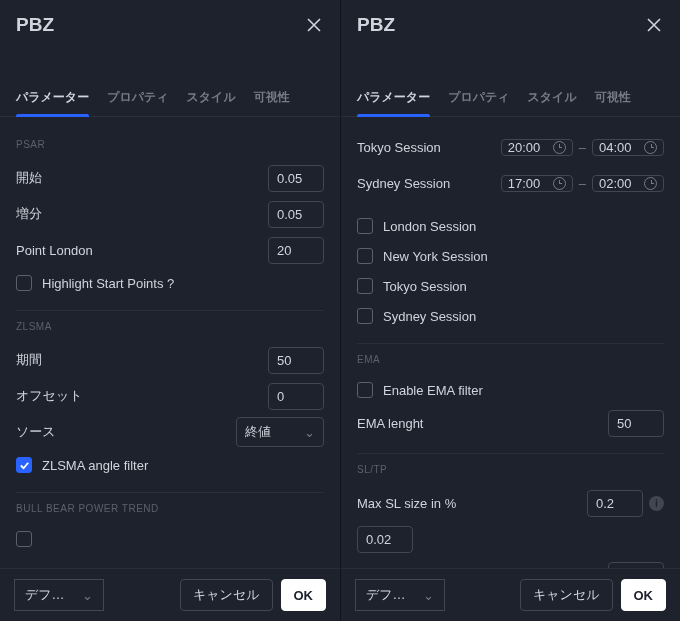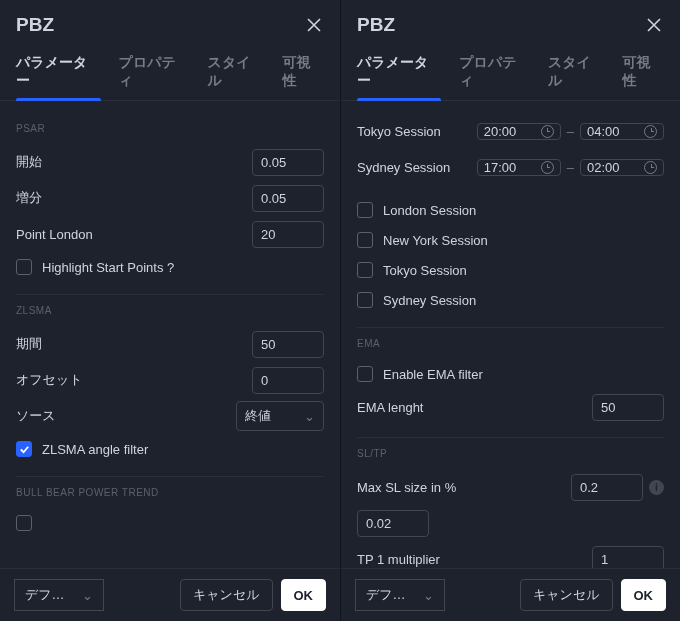--- a/index.html
+++ b/index.html
@@ -42,22 +42,23 @@
     display: flex;
     gap: 18px;
     padding: 0 16px;
     border-bottom: 1px solid #2a2e39;
   }
   .tab {
     padding: 8px 0 10px 0;
     font-weight: 600;
     color: #787b86;
     cursor: pointer;
-    font-size: 14px;
+    font-size: 12px;
     position: relative;
+    margin-top: 35px;
   }
   .tab.active {
     color: #d1d4dc;
   }
   .tab.active::after {
     content: "";
     position: absolute;
     left: 0; right: 0; bottom: -1px;
     height: 3px;
     background: #2962ff;
@@ -89,21 +90,21 @@
     color: #d1d4dc;
     font-size: 13px;
     flex: 1;
   }
   .input {
     background: #1e222d;
     border: 1px solid #434651;
     border-radius: 4px;
     color: #d1d4dc;
     padding: 5px 8px;
-    width: 72px;
+    width: 56px;
     font-size: 13px;
     text-align: left;
   }
   .select {
     background: #1e222d;
     border: 1px solid #434651;
     border-radius: 4px;
     color: #d1d4dc;
     padding: 5px 8px;
     width: 88px;
@@ -141,21 +142,21 @@
     height: 1px;
     background: #2a2e39;
     margin: 12px 0 4px 0;
   }
   .time-input {
     background: #1e222d;
     border: 1px solid #434651;
     border-radius: 4px;
     color: #d1d4dc;
     padding: 0 6px;
-    width: 84px;
+    width: 72px;
     font-size: 13px;
     display: flex;
     align-items: center;
     justify-content: space-between;
     cursor: pointer;
   }
   .clock-icon {
     width: 13px; height: 13px;
     border: 1.3px solid #787b86;
     border-radius: 50%;

